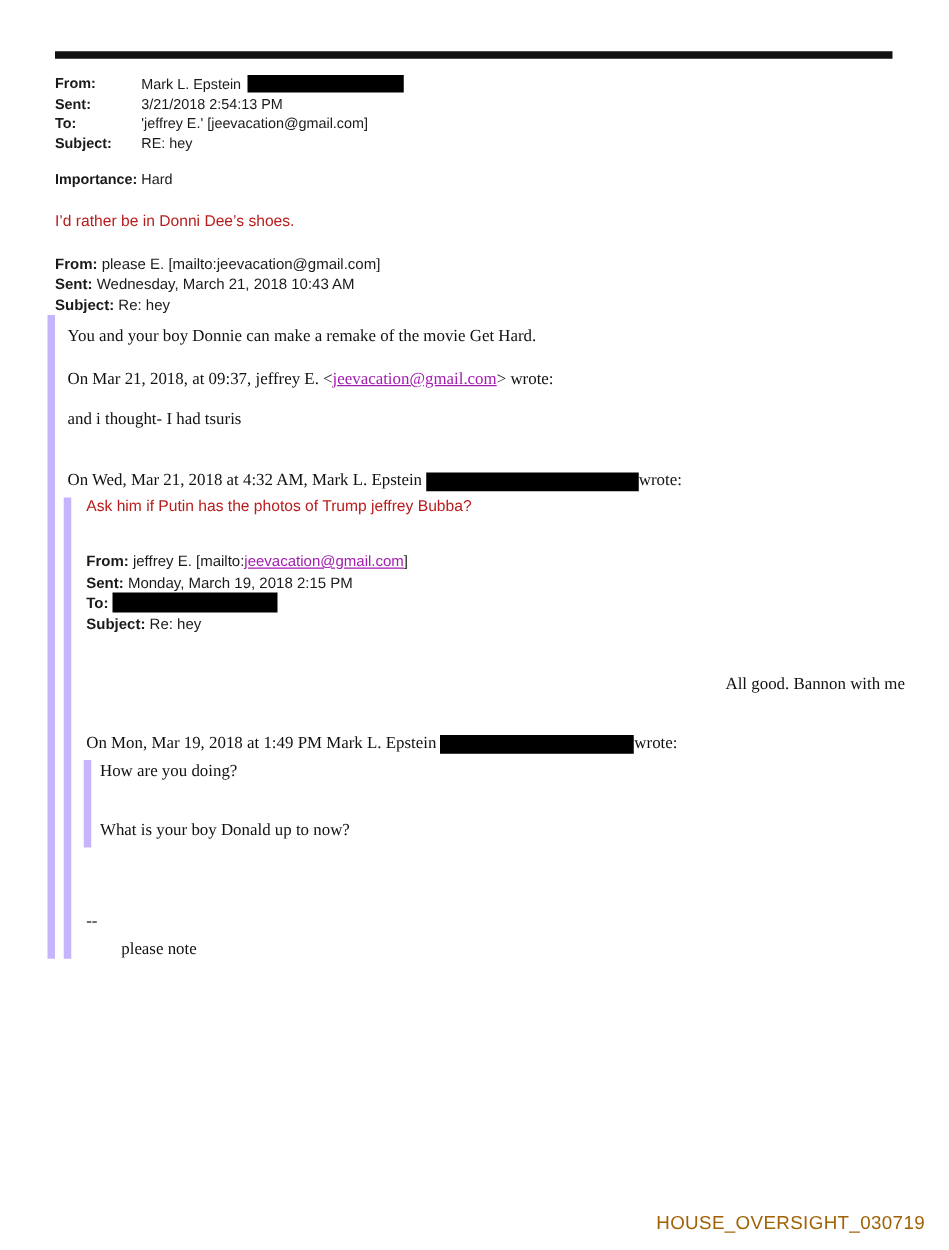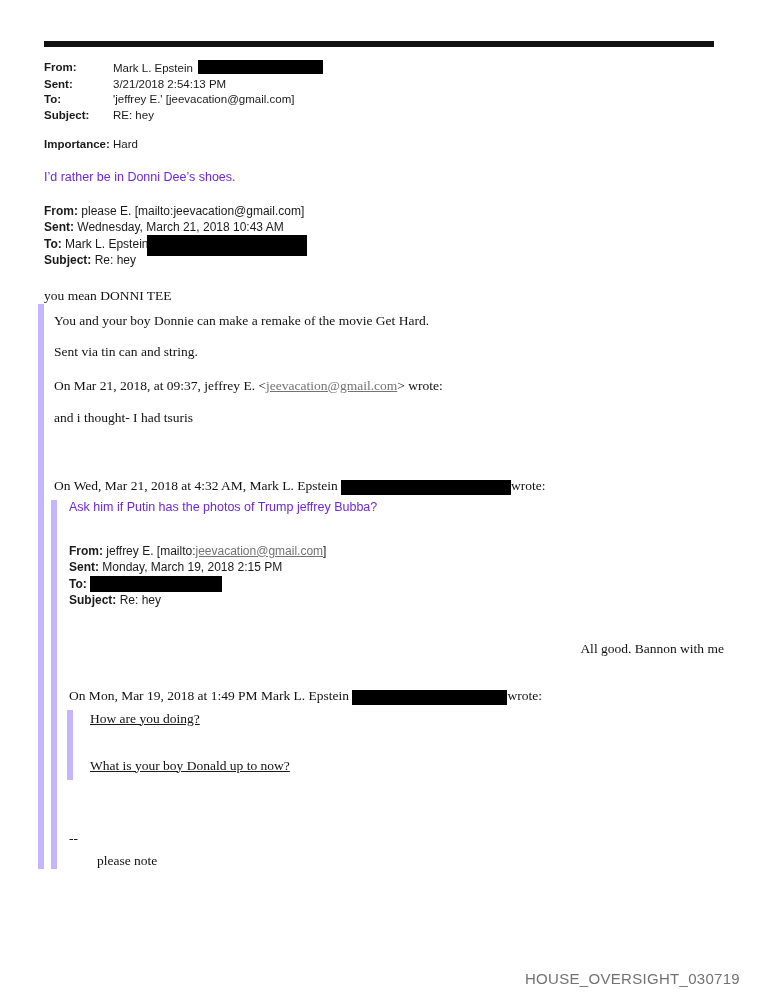--- a/index.html
+++ b/index.html
@@ -31,21 +31,21 @@
     font-size: 11.5px;
     line-height: 15.7px;
     color: #1a1a1a;
   }
   .hdr-row .lbl { font-weight: bold; }
   .importance { margin-top: 13px; }
   
   .teal {
     font-family: "Liberation Sans", sans-serif;
     font-size: 12.5px;
-    color: #6d28d9;
+    color: #b91c1c;
   }
   .reply-line { margin-top: 17px; }
   .qh {
     font-size: 12px;
     line-height: 16.5px;
     color: #1a1a1a;
   }
   .qh .b { font-weight: bold; }
   .qh1 { margin-top: 19px; }
   .qh2 { margin-top: 29px; }
@@ -66,41 +66,41 @@
   .r-attr-s { width: 155px; height: 15px; margin-bottom: -2px; }
   .pos-rel { position: relative; }
   .r-to1 { position: absolute; left: 103px; top: -1px; width: 160px; height: 21px; background:#000; }
   .r-to2 { position: absolute; left: 21px;  top:  0px; width: 132px; height: 16px; background:#000; }
   
   blockquote {
     border-left: 6px solid #c4b5fd;
   }
   .bq1 { margin-left: -6px; padding-left: 10px; padding-top: 2px; }
   .bq2 { margin-left: -3px; padding-left: 12px; }
-  .bq3 { margin-left: -2px; padding-left: 17px; padding-bottom: 6px; text-decoration: underline; }
+  .bq3 { margin-left: -2px; padding-left: 7px; padding-bottom: 6px; }
   
   .mt6  { margin-top: 6px; }
   .mt14 { margin-top: 14px; }
   .mt15 { margin-top: 15px; }
   .mt17 { margin-top: 17px; }
   .mt18 { margin-top: 18px; }
   .mt29 { margin-top: 29px; }
   .mt30 { margin-top: 30px; }
   .mt31 { margin-top: 31px; text-align: right; }
-  .mt32 { margin-top: 51px; }
+  .mt32 { margin-top: 32px; }
   .mt50 { margin-top: 50px; }
   .mt5  { margin-top: 5px; }
   .sig-note { padding-left: 28px; }
-  a.mail-link { color: #737373; text-decoration: underline; margin-top: 12px; }
+  a.mail-link { color: #a21caf; text-decoration: underline; margin-top: 12px; }
   .footer {
     position: absolute;
     right: 19px; top: 970px;
     font-family: "Liberation Sans", sans-serif;
     font-size: 15px;
-    color: #737373;
+    color: #a16207;
     letter-spacing: 0.3px;
   }
 </style>
 </head>
 <body>
 
 <div class="page">
 
   <div class="top-bar"></div>
 
@@ -127,30 +127,27 @@
         <span class="lbl">Importance:</span>
         <span>Hard</span>
       </div>
     </div>
 
     <p class="teal reply-line">I’d rather be in Donni Dee’s shoes.</p>
 
     <div class="qh qh1">
       <div><span class="b">From:</span><span> please E. [mailto:jeevacation@gmail.com]</span></div>
       <div><span class="b">Sent:</span><span> Wednesday, March 21, 2018 10:43 AM</span></div>
-      <div class="pos-rel"><span class="b">To:</span><span> Mark L. Epstein</span><span class="r-to1"></span></div>
       <div><span class="b">Subject:</span><span> Re: hey</span></div>
     </div>
 
-    <p class="serif mt18">you mean DONNI TEE</p>
 
 
     <blockquote class="bq1">
       <p class="serif mt6">You and your boy Donnie can make a remake of the movie Get Hard.</p>
-      <p class="serif mt14">Sent via tin can and string.</p>
       <p class="serif mt17"><span>On Mar 21, 2018, at 09:37, jeffrey E. &lt;</span><a class="mail-link" href="#">jeevacation@gmail.com</a><span>&gt; wrote:</span></p>
       <p class="serif mt15">and i thought- I had tsuris</p>
       <p class="serif mt32"><span>On Wed, Mar 21, 2018 at 4:32 AM, Mark L. Epstein </span><span class="redact r-attr"></span><span>wrote:</span></p>
 
       <blockquote class="bq2">
         <p class="teal mt6">Ask him if Putin has the photos of Trump jeffrey Bubba?</p>
 
         <div class="qh qh2">
           <div><span class="b">From:</span><span> jeffrey E. [mailto:</span><a class="mail-link" href="#">jeevacation@gmail.com</a><span>]</span></div>
           <div><span class="b">Sent:</span><span> Monday, March 19, 2018 2:15 PM</span></div>

